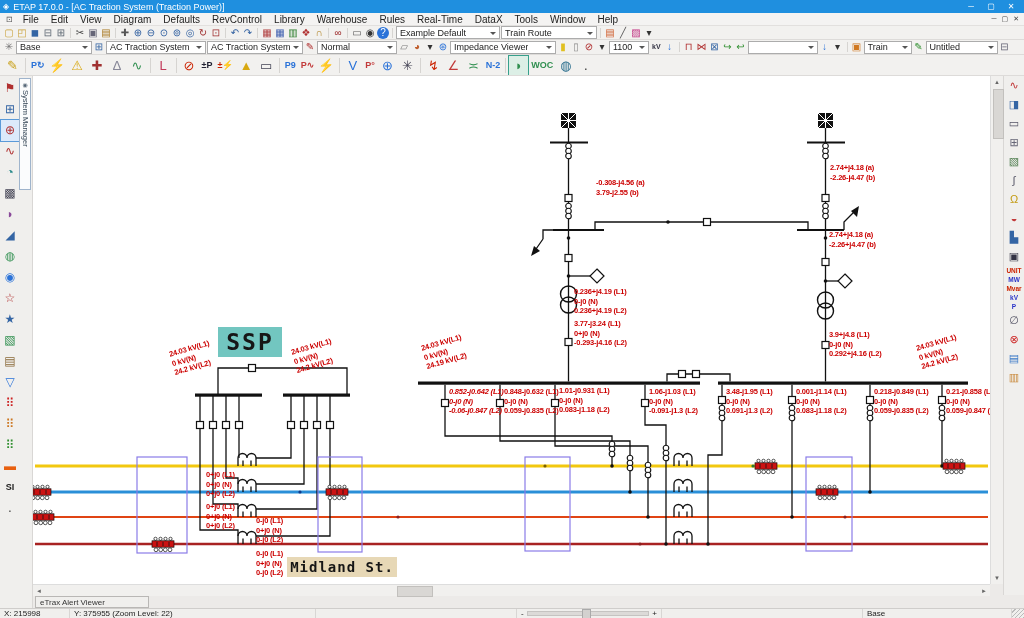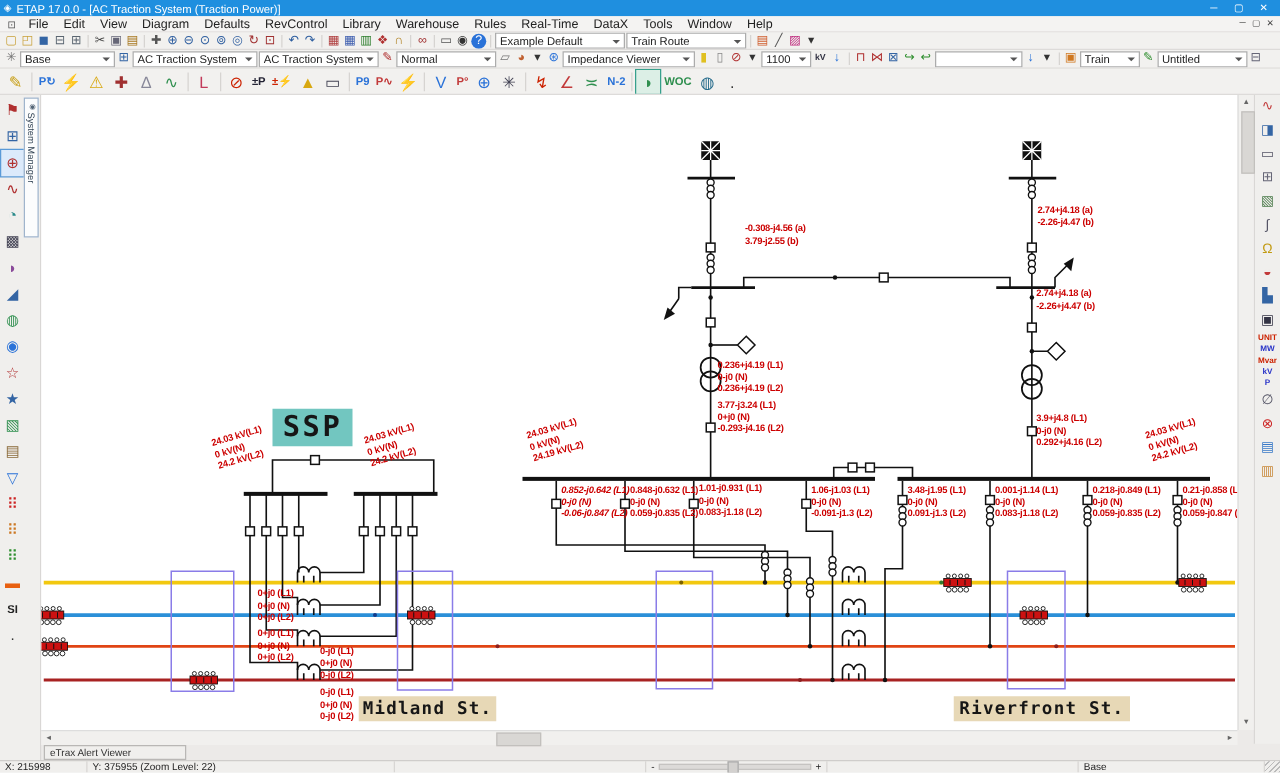--- a/index.html
+++ b/index.html
@@ -731,21 +731,20 @@
       </div>
       <div class="ann" style="left: 223px; top: 473px;">
         <div>0-j0 (L1)</div>
         <div>0+j0 (N)</div>
         <div>0-j0 (L2)</div>
       </div>
     </div>
 
   <div class="biglabel" id="lbl-ssp">SSP</div>
   <div class="biglabel" id="lbl-s2">Midland St.</div>
-  <div class="biglabel" id="lbl-s4">Riverfront St.</div>
 </div>
 
 <div id="vscroll">
   <div class="arr">▲</div>
   <div class="thumb"></div>
   <div class="arr down">▼</div>
 </div>
 <div id="hscroll">
   <div class="arr">◄</div>
   <div class="thumb"></div>

